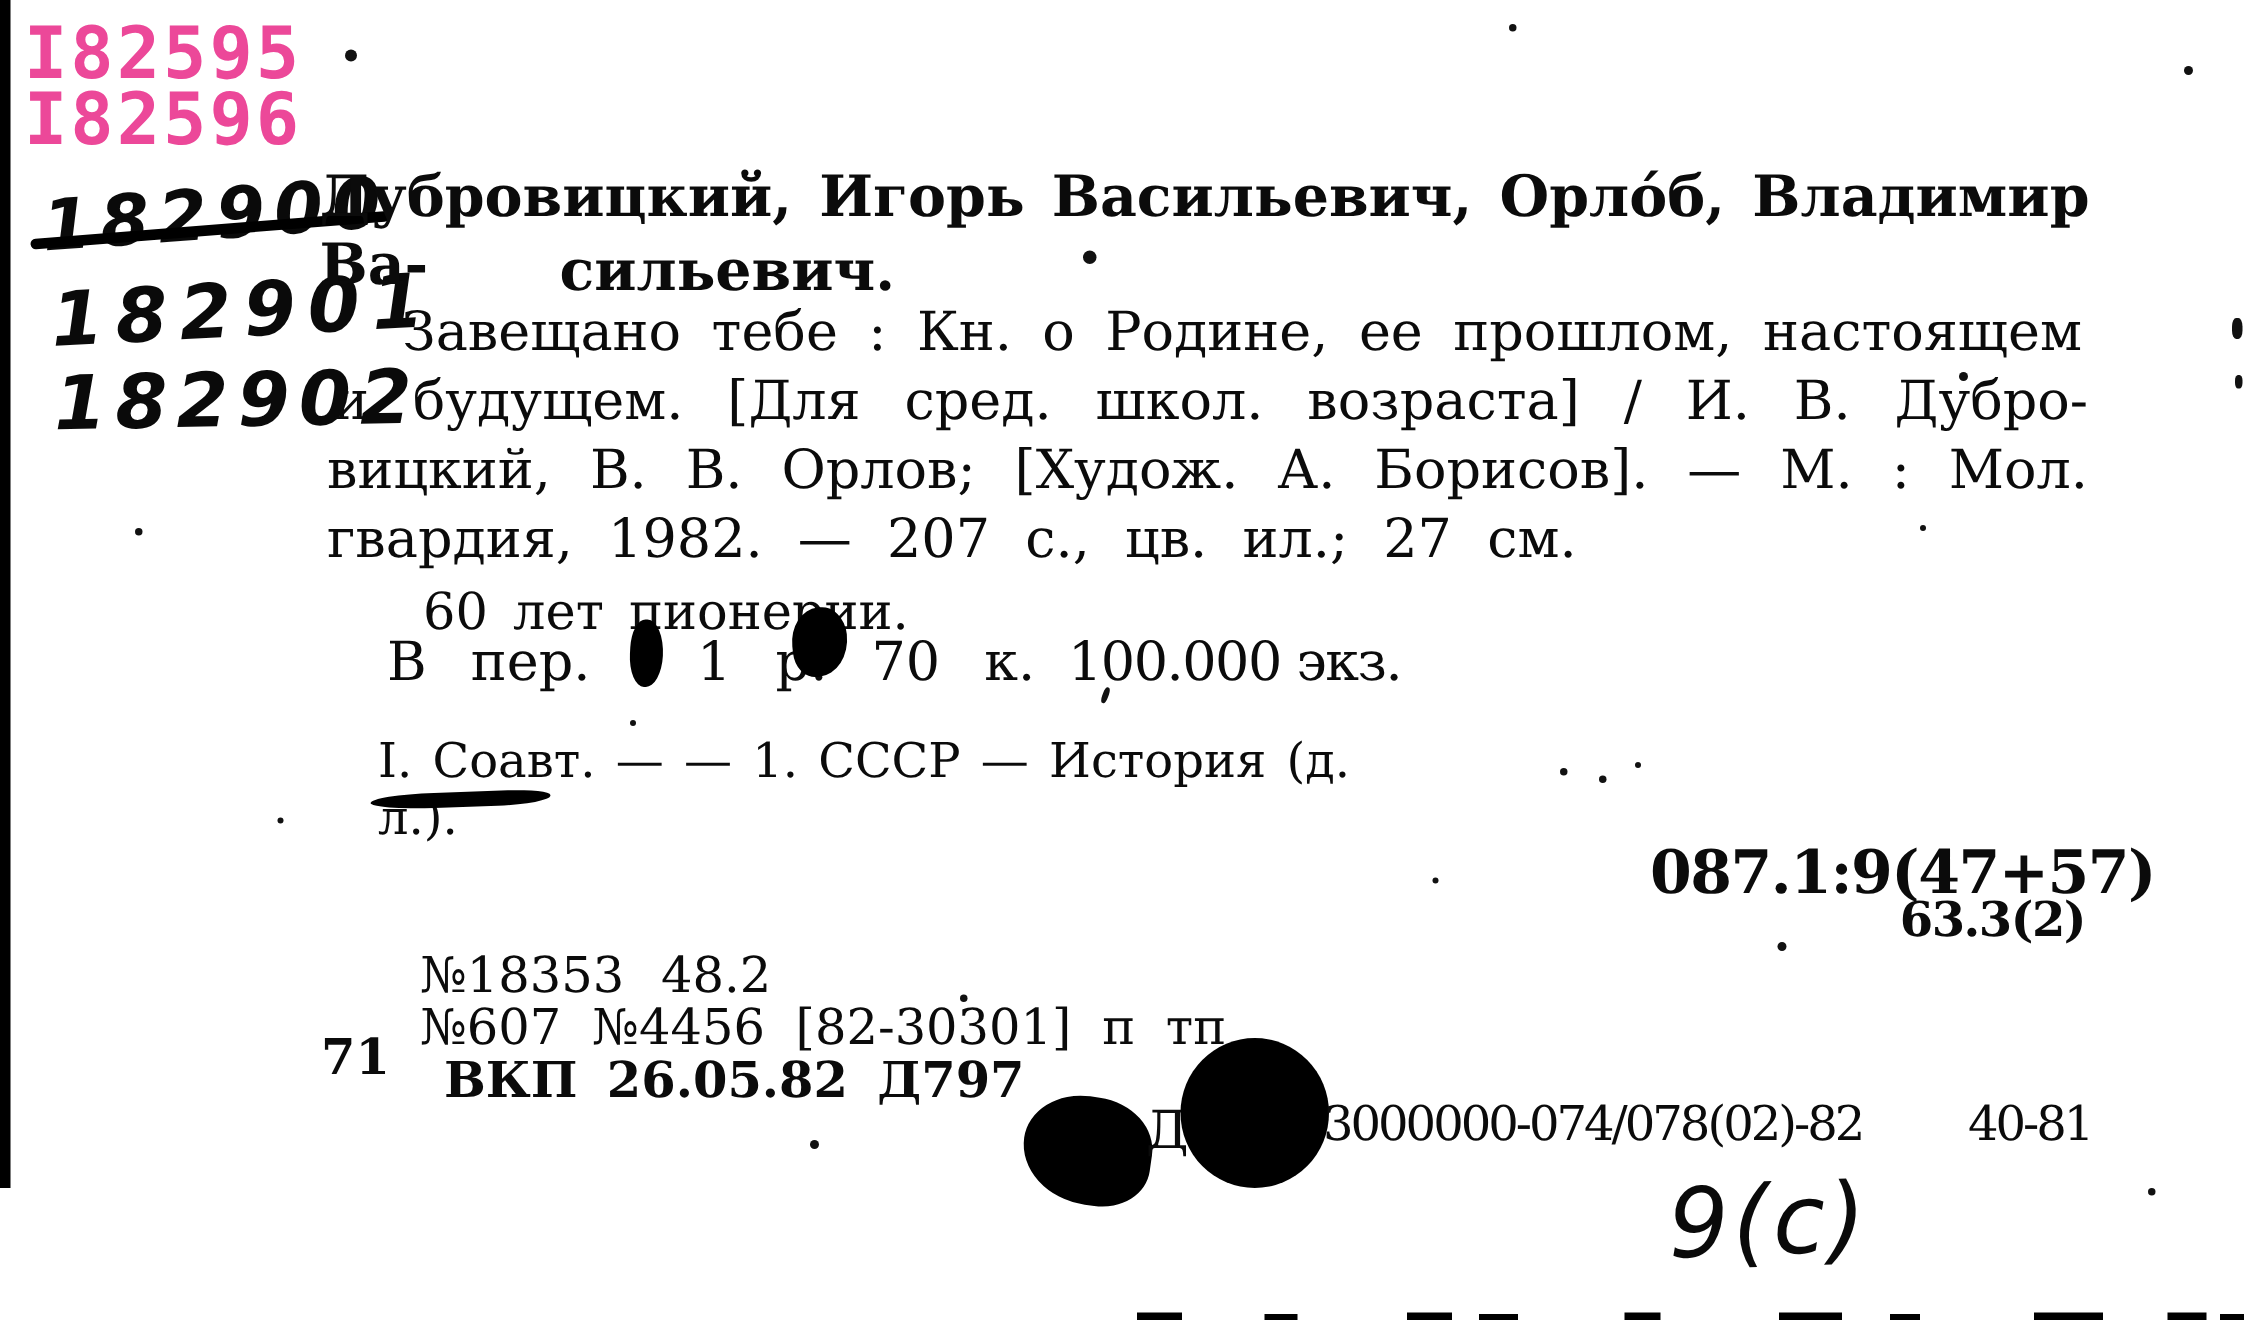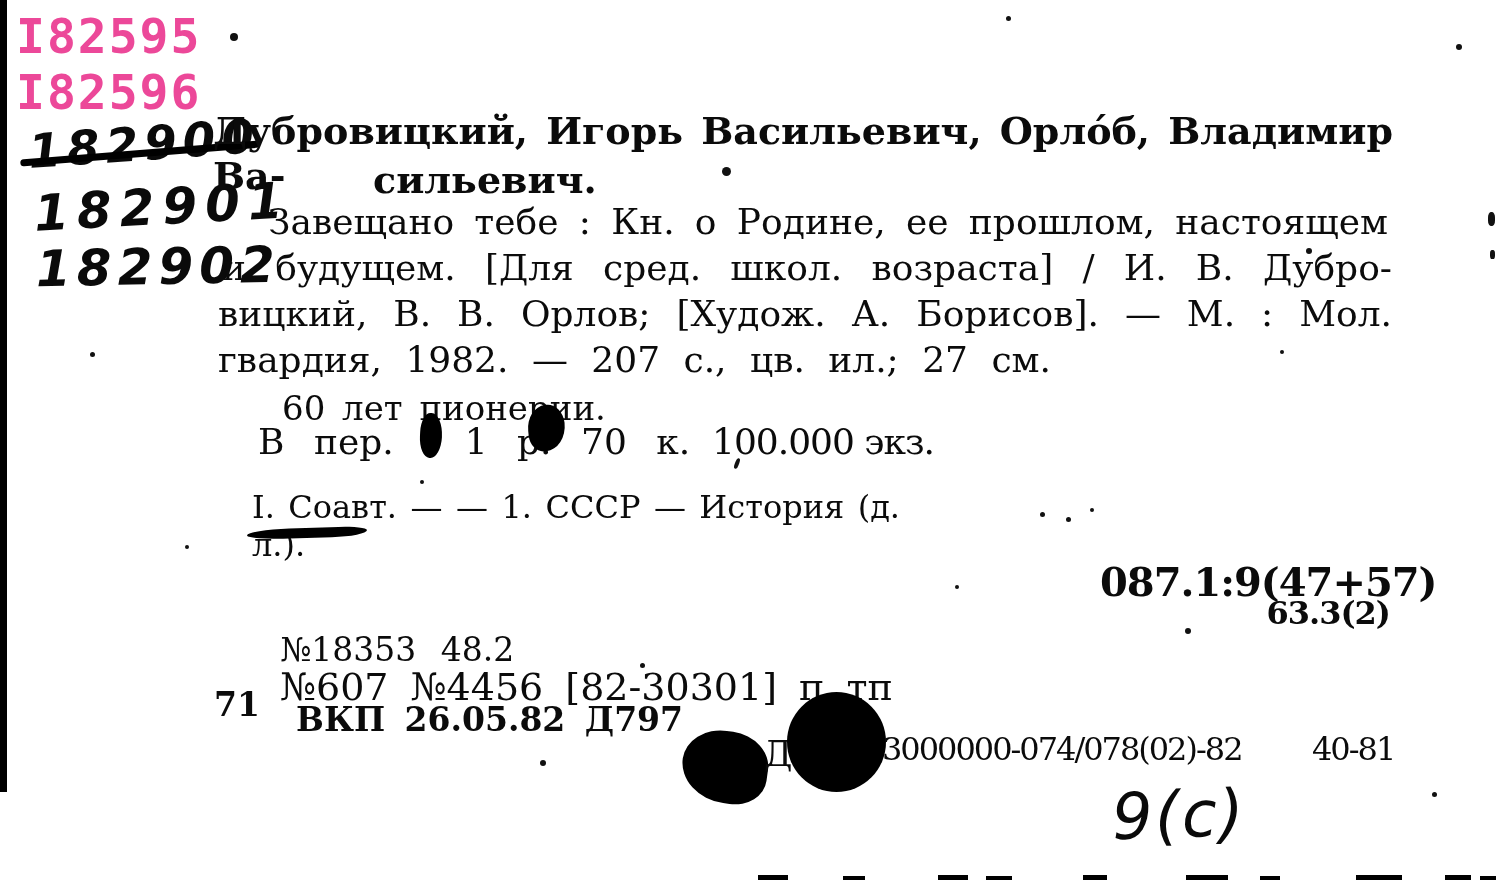--- a/index.html
+++ b/index.html
@@ -32,21 +32,21 @@
   .underline{position:absolute;background:#000;border-radius:60% 40% 50% 60%/90% 70% 95% 80%;}
 </style>
 </head>
 <body>
 
 <div class="card">
 
   <div class="leftedge"></div>
 
   <div class="abs stamp" style="left:16px;top:8px;">I82595</div>
-  <div class="abs stamp" style="left:16px;top:64px;">I82596</div>
+  <div class="abs stamp" style="left:16px;top:52px;">I82596</div>
 
   <div class="abs hw" style="left:28px;top:116px;font-size:47px;letter-spacing:6px;transform:rotate(-4deg);">182900</div>
   <div class="strike" style="left:20px;top:150px;width:240px;height:7px;transform:rotate(-4.5deg);"></div>
   <div class="abs hw" style="left:34px;top:178px;font-size:50px;letter-spacing:8px;transform:rotate(-3deg);">182901</div>
   <div class="abs hw" style="left:36px;top:238px;font-size:50px;letter-spacing:6px;transform:rotate(-1deg);">182902</div>
 
   <div class="abs typed bold jst" style="left:213px;top:108px;width:1180px;font-size:38px;">Дубровицкий, Игорь Васильевич, Орло́б, Владимир Ва-</div>
   <div class="abs typed bold" style="left:373px;top:157px;font-size:38px;">сильевич.</div>
 
   <div class="abs typed jst" style="left:268px;top:201px;width:1120px;font-size:36px;">Завещано тебе : Кн. о Родине, ее прошлом, настоящем</div>
@@ -61,21 +61,21 @@
   <div class="blob" style="left:528px;top:405px;width:37px;height:46px;border-radius:55% 45% 60% 40%;transform:rotate(-6deg);"></div>
 
   <div class="abs typed jst" style="left:252px;top:488px;width:648px;font-size:32px;">I. Соавт. — — 1. СССР — История (д. л.).</div>
   <div class="underline" style="left:247px;top:528px;width:120px;height:10px;transform:rotate(-2deg);"></div>
 
   <div class="abs typed bold" style="left:1100px;top:558px;width:290px;text-align:right;font-size:40px;letter-spacing:-1px;">087.1:9(47+57)</div>
   <div class="abs typed bold" style="left:1100px;top:594px;width:290px;text-align:right;font-size:32px;letter-spacing:-1px;">63.3(2)</div>
 
   <div class="abs typed" style="left:280px;top:630px;font-size:33px;word-spacing:14px;">№18353 48.2</div>
   <div class="abs typed bold" style="left:214px;top:665px;font-size:33px;margin-top:20px;">71</div>
-  <div class="abs typed" style="left:280px;top:665px;font-size:38px;word-spacing:10px;">№607 №4456 [82-30301] п тп</div>
+  <div class="abs typed" style="left:280px;top:665px;font-size:33px;word-spacing:10px;">№607 №4456 [82-30301] п тп</div>
   <div class="abs typed" style="left:296px;top:700px;font-size:33px;word-spacing:8px;font-weight:bold;">ВКП 26.05.82 Д797</div>
 
   <div class="blob" style="left:682px;top:731px;width:86px;height:72px;border-radius:50% 50% 42% 58%;transform:rotate(8deg);"></div>
   <div class="abs typed" style="left:764px;top:734px;font-size:35px;">Д</div>
   <div class="blob" style="left:787px;top:692px;width:99px;height:100px;border-radius:50%;"></div>
   <div class="abs typed" style="left:882px;top:730px;font-size:32px;letter-spacing:-2px;">3000000-074/078(02)-82</div>
   <div class="abs typed" style="left:1312px;top:730px;font-size:32px;letter-spacing:-2px;">40-81</div>
 
   <div class="abs hw" style="left:1112px;top:778px;font-size:64px;font-weight:400;letter-spacing:2px;transform:rotate(-2deg);">9(с)</div>
 

